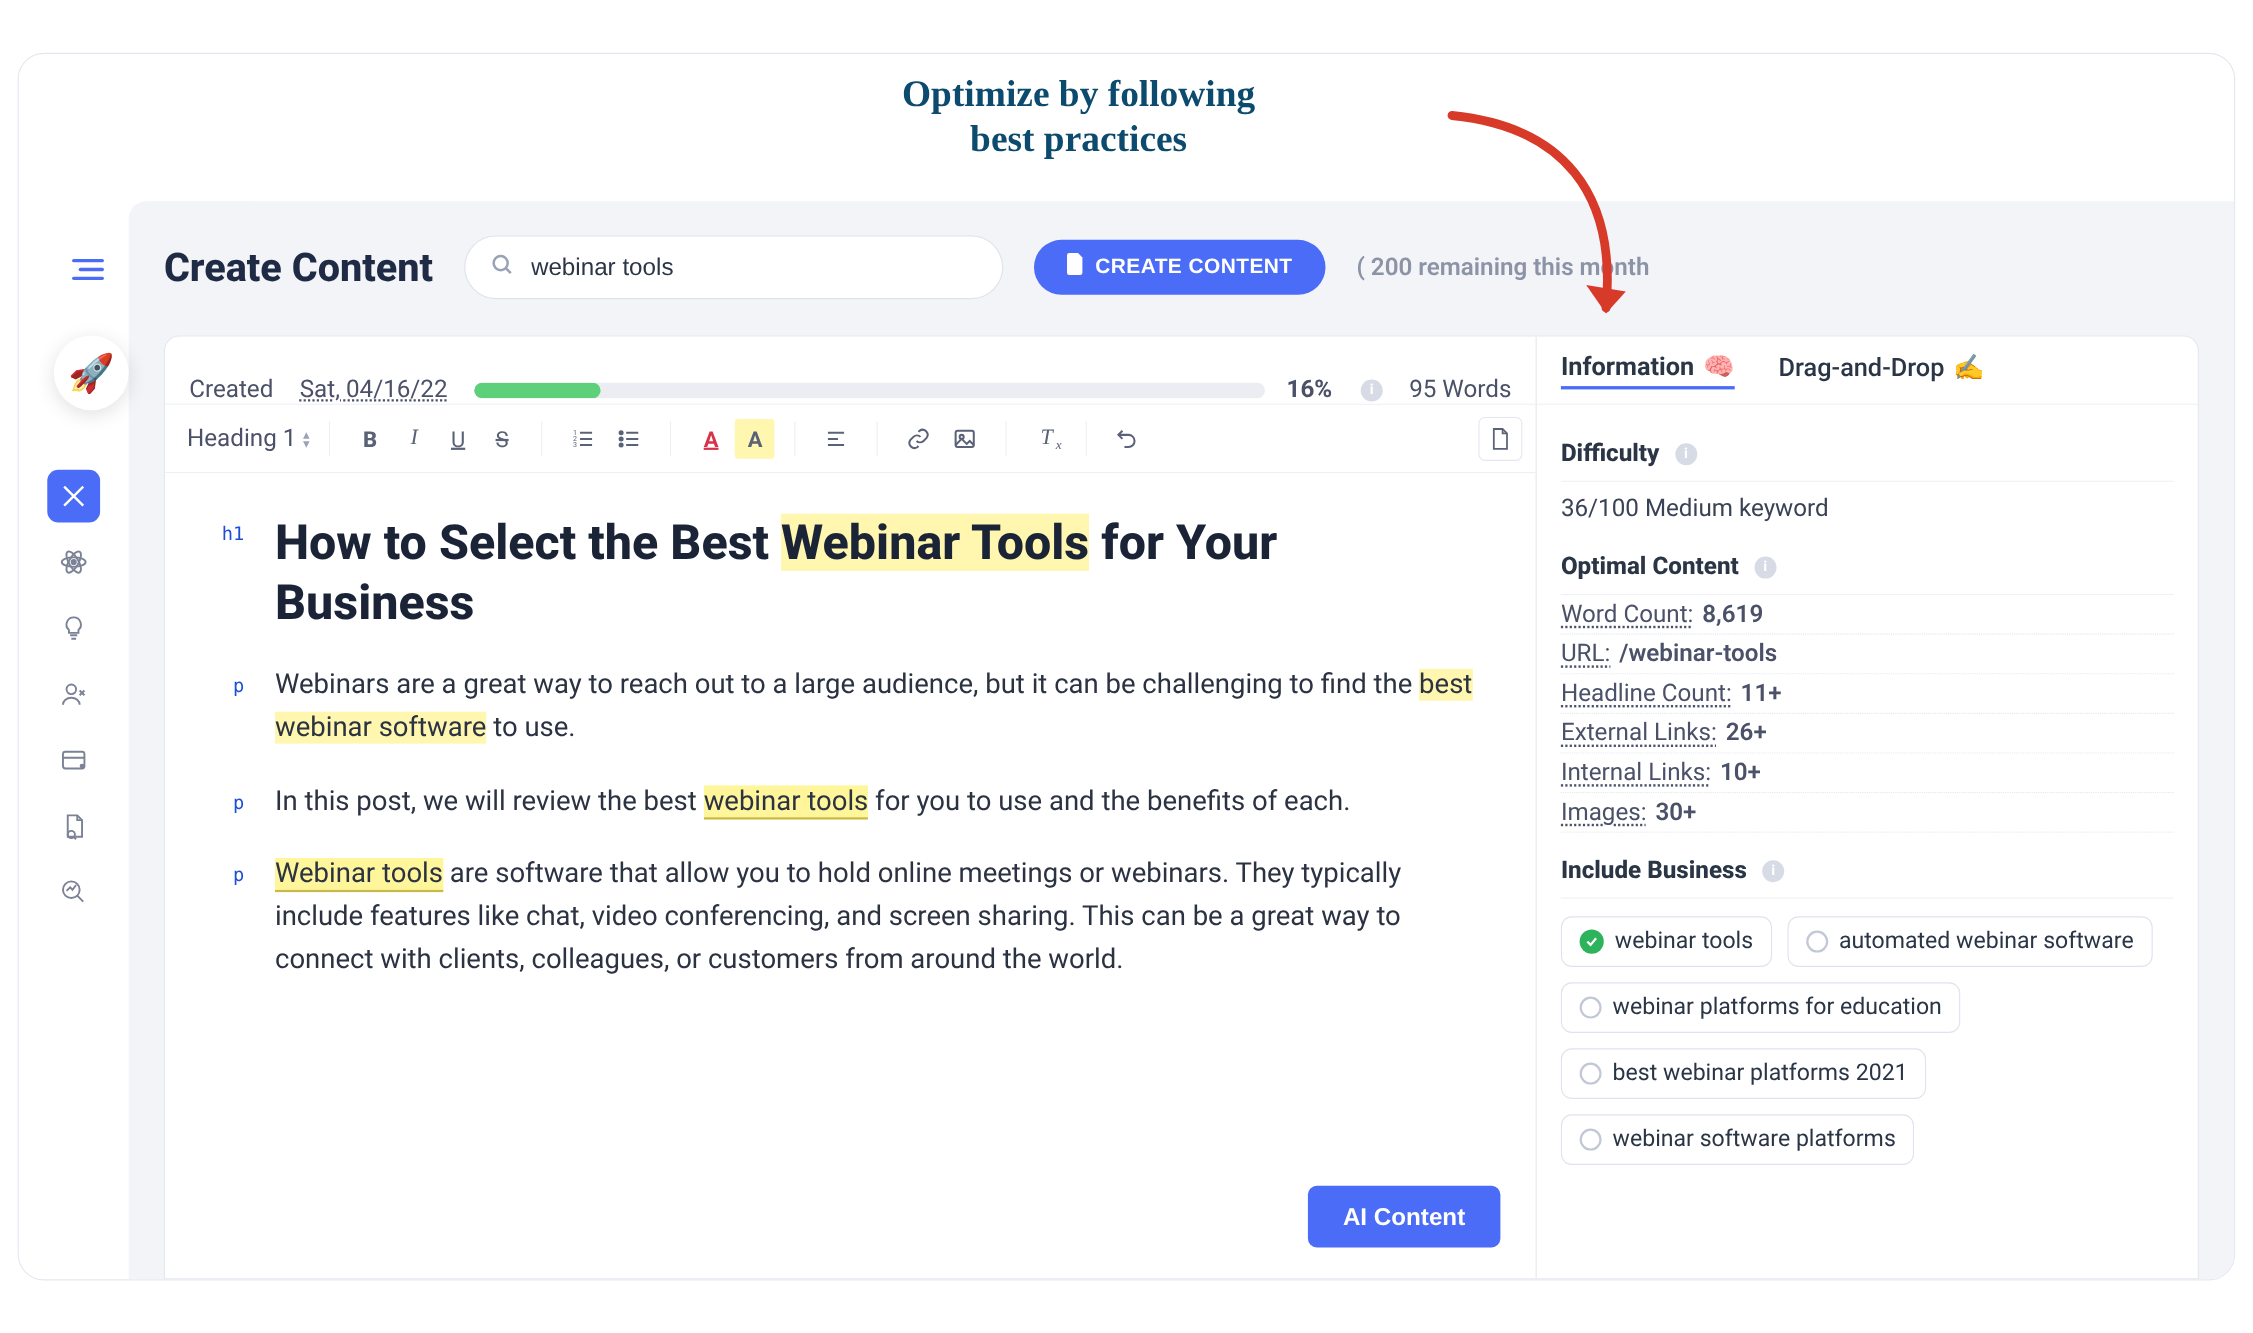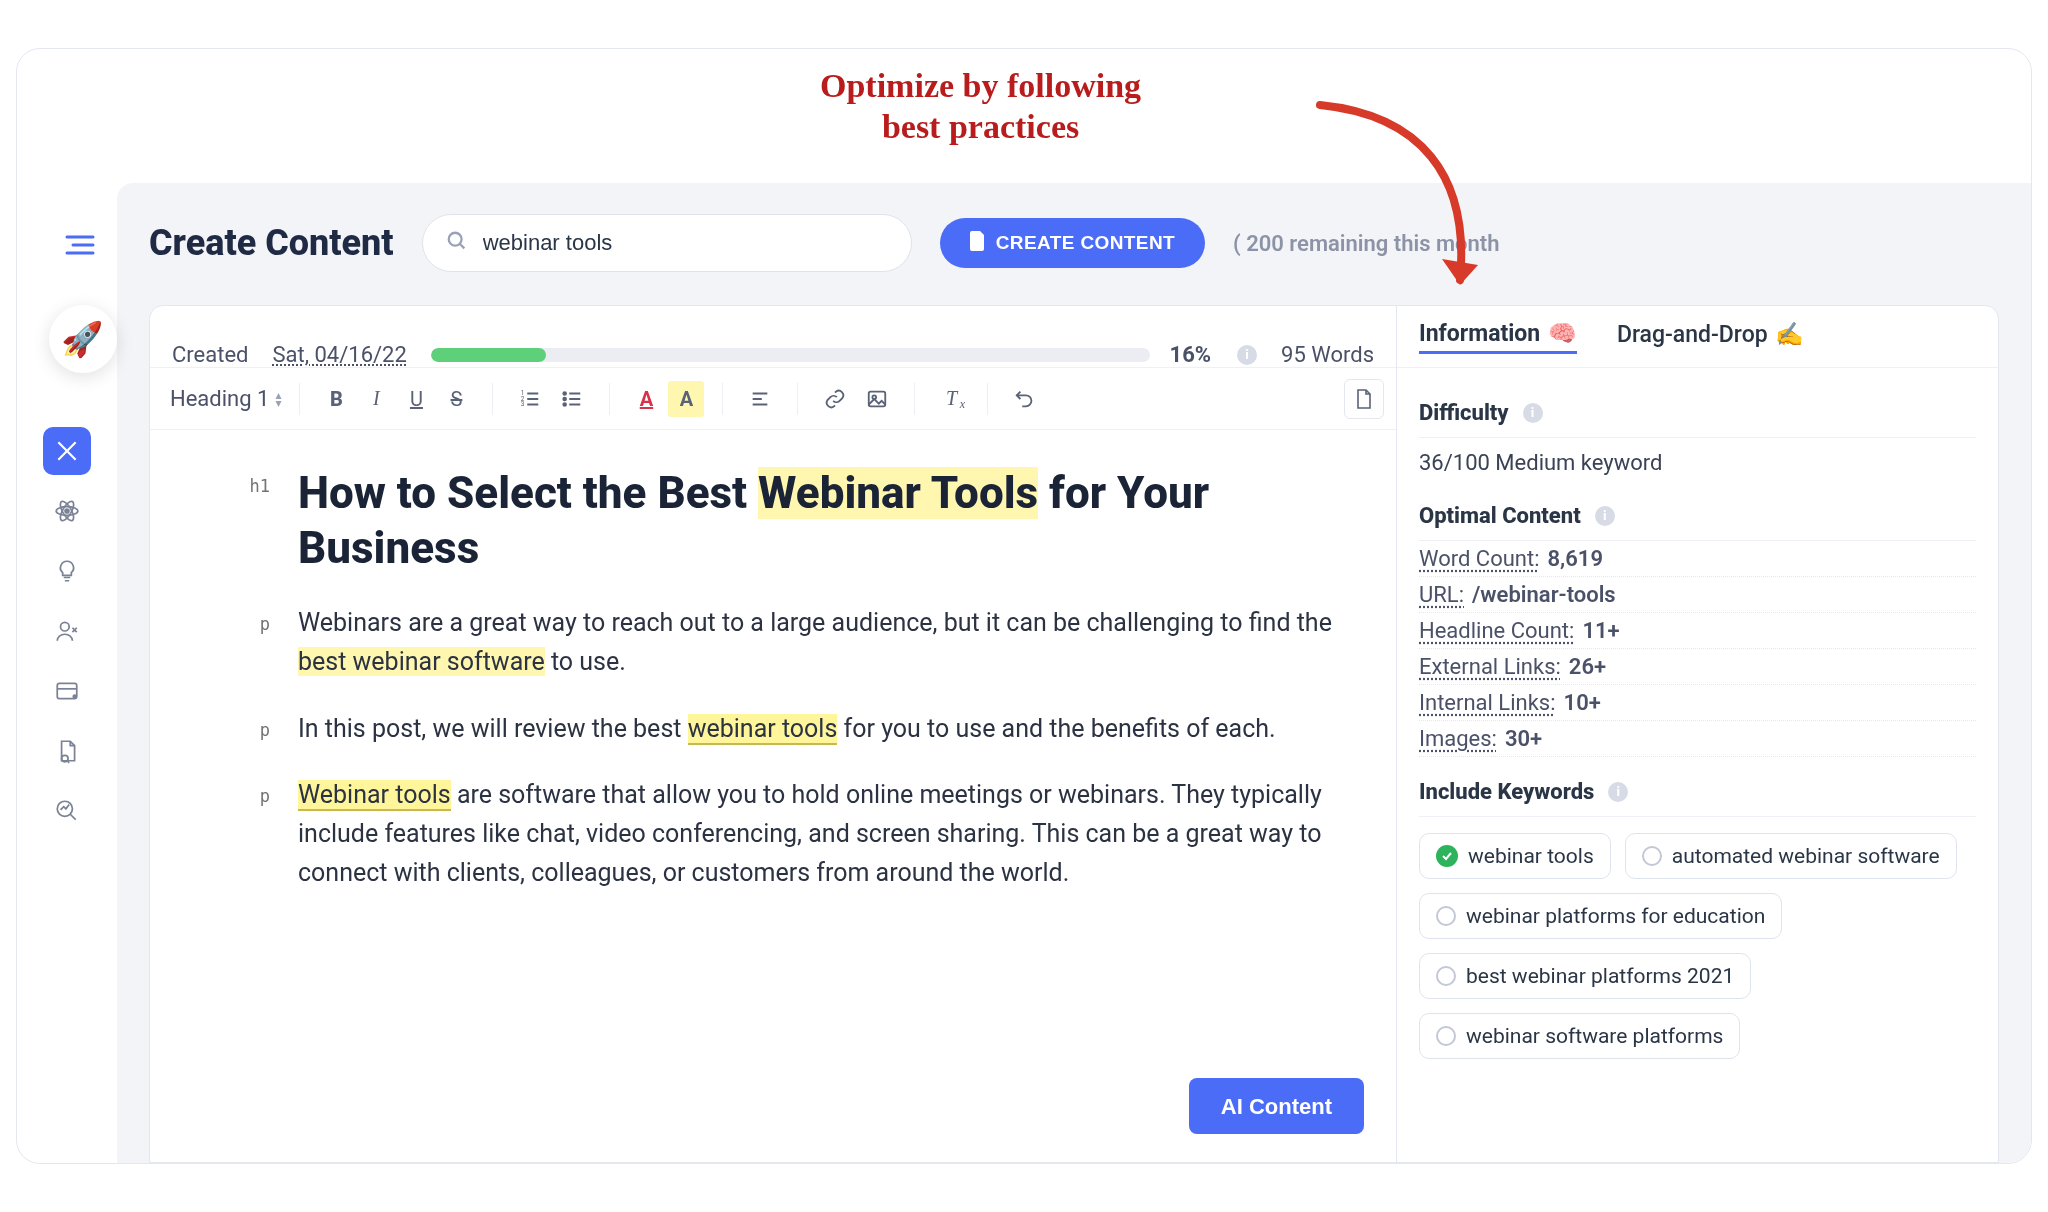--- a/index.html
+++ b/index.html
@@ -15,21 +15,21 @@
   
   .overlay-annotation {
     position: absolute;
     top: 66px;
     left: 820px;
     z-index: 50;
     font-family: "Comic Sans MS", "Brush Script MT", cursive;
     font-size: 34px;
     line-height: 1.2;
     font-weight: 600;
-    color: #b91c1c;
+    color: #0c4a6e;
     text-align: center;
   }
   .overlay-arrow {
     position: absolute;
     top: 95px;
     left: 1310px;
     z-index: 49;
     width: 180px;
     height: 210px;
     pointer-events: none;
@@ -275,23 +275,22 @@
   
   .editor-body {
     flex: 1;
     padding: 36px 44px 120px 44px;
     overflow: auto;
     position: relative;
   }
   .line { display: flex; gap: 28px; margin-bottom: 28px; }
   .tag-col {
     width: 28px; flex: 0 0 28px;
-    color: #737373; font-size: 17px; text-align: right; padding-top: 10px;
+    color: #1d4ed8; font-size: 17px; text-align: right; padding-top: 10px;
     font-family: ui-monospace, monospace;
-    margin-left: 48px;
   }
   .content-col { flex: 1; font-size: 25px; line-height: 1.55; color: #2b3242; }
   .h1-text { font-size: 44px; font-weight: 800; line-height: 1.25; color: #1b2436; }
   .hl { background: #fff6b0; }
   .hl2 { background: #fff59a; border-bottom: 2px solid #c9b94d; }
 
   .ai-btn {
     position: absolute;
     right: 32px;
     bottom: 28px;
@@ -627,21 +626,21 @@
             <div class="info-line">
                 <span class="lbl">Internal Links:</span> 
                 <span class="val">10+</span>
               </div>
             <div class="info-line">
                 <span class="lbl">Images:</span> 
                 <span class="val">30+</span>
               </div>
 
             <div class="section-label">
-              <span>Include Keywords</span>
+              <span>Include Business</span>
               <span class="info-dot">i</span>
             </div>
             <div class="kw-row" id="kw-row">
                 <div class="kw-chip">
                   <span class="kw-check">
                     <svg width="12" height="12" viewBox="0 0 24 24" fill="none" stroke-width="4">
                       <polyline points="4,12 10,18 20,6"></polyline>
                     </svg>
                   </span>
                   <span>webinar tools</span>

